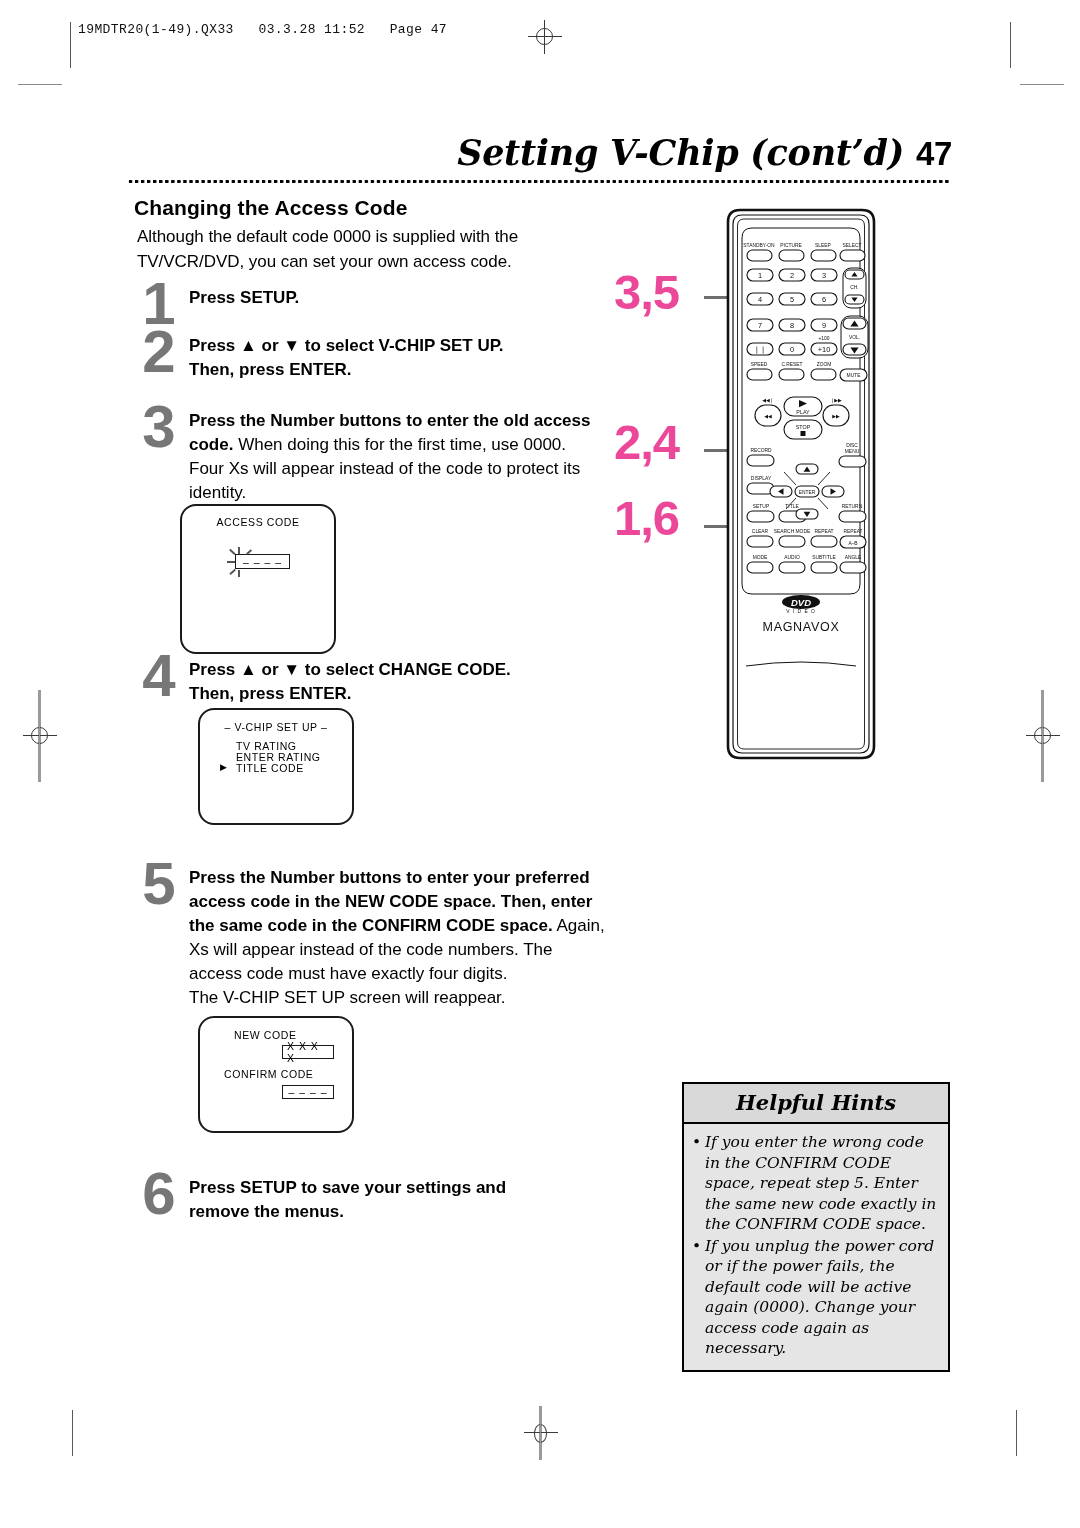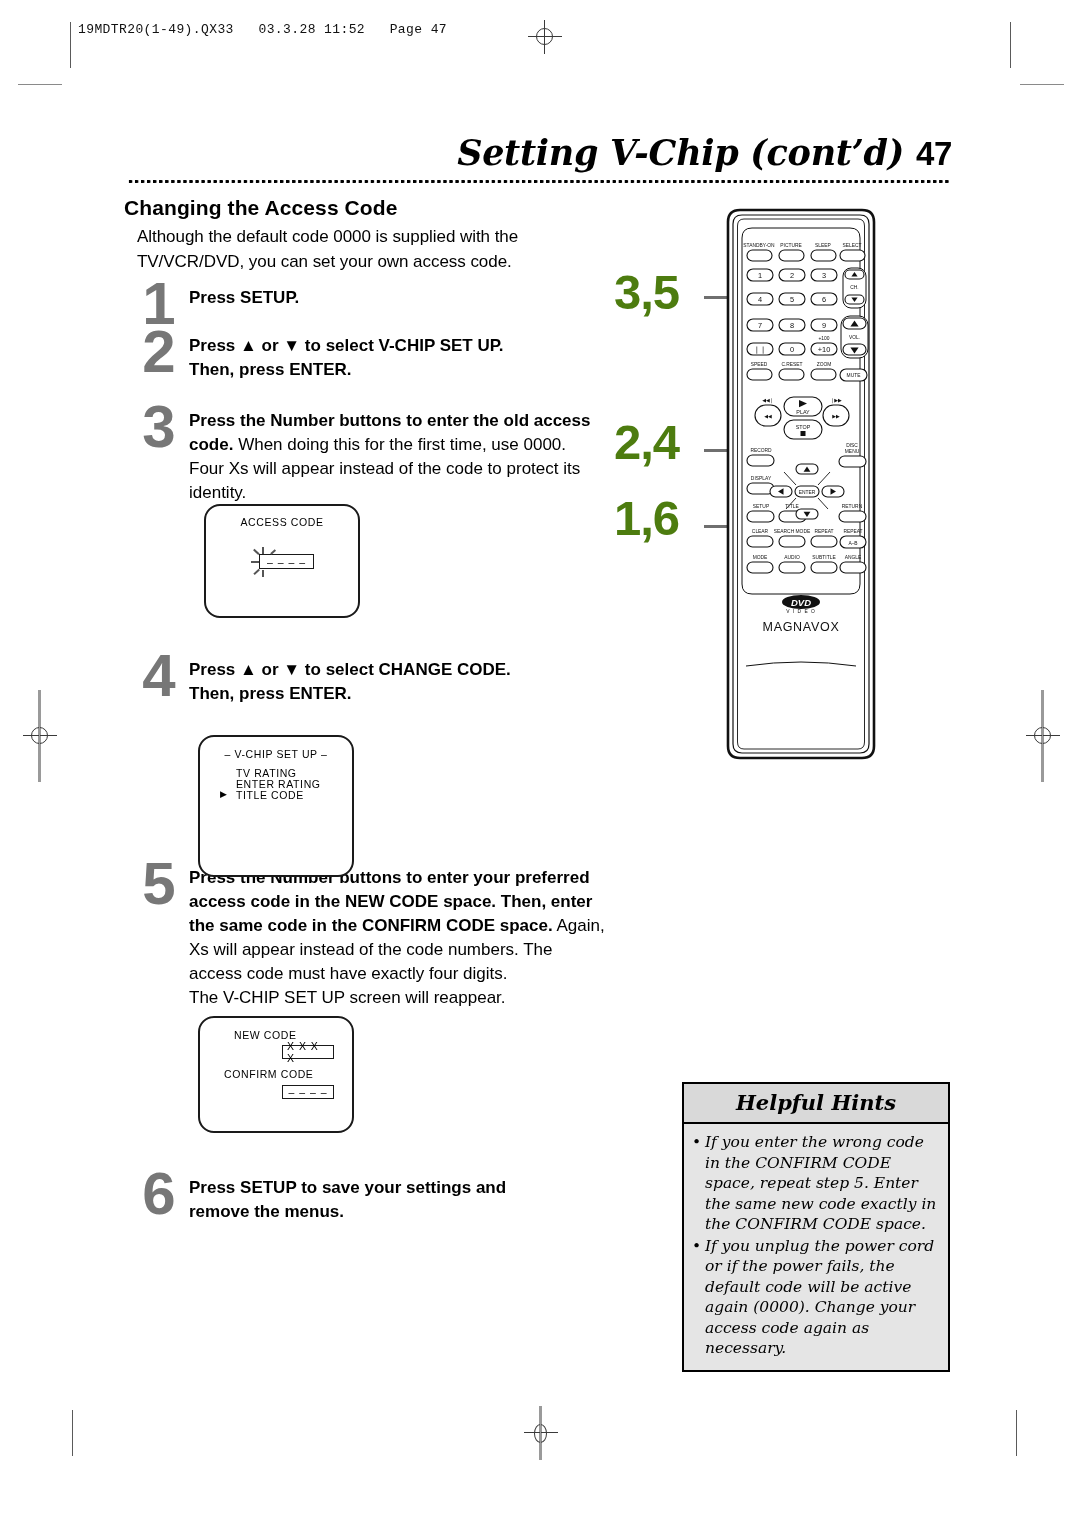--- a/index.html
+++ b/index.html
@@ -25,21 +25,21 @@
   .pgtitle{position:absolute;right:128px;top:132px;font-family:"DejaVu Serif",serif;
            font-style:italic;font-weight:bold;font-size:35px;letter-spacing:-.3px;
            white-space:nowrap;margin-left:39px;}
   .pgtitle .num{font-style:normal;font-family:"Liberation Sans",sans-serif;
            font-weight:bold;font-size:33px;}
   .dotrule{position:absolute;left:128px;top:179px;width:822px;height:5px;
       background-image:radial-gradient(circle at 2.5px 2.5px, #000 1.65px, rgba(0,0,0,0) 1.9px);
       background-size:6.05px 5px;}
 
   
-  .sect-h{position:absolute;left:124px;top:196px;font-size:21px;font-weight:bold;
+  .sect-h{position:absolute;left:134px;top:196px;font-size:21px;font-weight:bold;
           letter-spacing:.1px;}
   .intro{position:absolute;left:137px;top:224px;width:420px;font-size:17px;
          line-height:25px;letter-spacing:-.05px;}
 
   .step{position:absolute;}
   .step .digit{position:absolute;left:0;top:-12px;width:44px;text-align:center;
       font-size:60px;font-weight:bold;color:#777;line-height:1;
       font-family:"Liberation Sans",sans-serif;}
   .step .txt{position:absolute;left:52px;top:0;font-size:17px;line-height:24px;}
   .step .txt b{font-weight:bold;}
@@ -49,21 +49,21 @@
          box-sizing:border-box;}
   .tv-cap{position:absolute;font-size:10.5px;letter-spacing:.6px;white-space:nowrap;
           font-family:"Liberation Sans",sans-serif;text-align:right;}
   .codefield{position:absolute;border:1.5px solid #1a1a1a;box-sizing:border-box;
       display:flex;align-items:center;justify-content:space-around;
       font-size:10.5px;letter-spacing:1px;padding:0 4px;background:#fff;}
   .cursor-b{position:absolute;}
   .cursor-b i{position:absolute;background:#555;display:block;}
 
   
-  .callout{position:absolute;font-size:49px;font-weight:bold;color:#4d7c0f;
+  .callout{position:absolute;font-size:49px;font-weight:bold;color:#ec4899;
            letter-spacing:-1px;line-height:1;white-space:nowrap;}
   .lead{position:absolute;height:3px;background:#6f6f6f;}
 
   
   .hints{position:absolute;left:682px;top:1082px;width:268px;border:2px solid #000;
          box-sizing:border-box;background:#e5e5e5;}
   .hints-hd{background:#d9d9d9;border-bottom:2px solid #000;text-align:center;
       font-family:"DejaVu Serif",serif;font-style:italic;font-weight:bold;
       font-size:21px;padding:6px 0 7px;}
   .hints-bd{padding:8px 10px 10px 8px;}
@@ -150,34 +150,34 @@
 </div>
 <div class="step" style="left:137px;top:866px;width:470px;">
   <div class="digit">5</div>
   <div class="txt" style="width:418px;"><b>Press the Number buttons to enter your preferred access code in the NEW CODE space. Then, enter the same code in the CONFIRM CODE space.</b> Again, Xs will appear instead of the code numbers. The access code must have exactly four digits.<br>The V-CHIP SET UP screen will reappear.</div>
 </div>
 <div class="step" style="left:137px;top:1176px;width:430px;">
   <div class="digit">6</div>
   <div class="txt"><b>Press SETUP to save your settings and remove the menus.</b></div>
 </div>
 
-<div class="tvbox" style="left:204px;top:504px;width:156px;height:114px;">
+<div class="tvbox" style="left:180px;top:504px;width:156px;height:150px;">
   <div class="tv-cap" style="left:0;right:0;top:10px;text-align:center;">ACCESS CODE</div>
   <div class="codefield" style="left:53px;top:48px;width:55px;height:15px;">– – – –</div>
   <div class="cursor-b" style="left:45px;top:41px;width:24px;height:30px;">
     <i style="left:11px;top:0;width:1.6px;height:7px;"></i>
     <i style="left:11px;top:23px;width:1.6px;height:7px;"></i>
     <i style="left:0;top:14px;width:8px;height:1.6px;"></i>
     <i style="left:2px;top:4px;width:7px;height:1.6px;transform:rotate(42deg);"></i>
     <i style="left:2px;top:24px;width:7px;height:1.6px;transform:rotate(-42deg);"></i>
     <i style="left:19px;top:4px;width:6px;height:1.6px;transform:rotate(-42deg);"></i>
   </div>
 </div>
 
-<div class="tvbox" style="left:198px;top:735px;width:156px;height:142px;">
+<div class="tvbox" style="left:198px;top:708px;width:156px;height:117px;">
   <div class="tv-cap" style="left:0;right:0;top:11px;text-align:center;">– V-CHIP SET UP –</div>
   <div style="position:absolute;left:20px;top:30px;">
     <div style="position:relative;height:11px;">
       <span class="tv-cap" style="left:16px;top:0;">TV RATING</span>
     </div>
     <div style="position:relative;height:11px;">
       <span class="tv-cap" style="left:16px;top:0;">ENTER RATING</span>
     </div>
     <div style="position:relative;height:11px;">
       <span class="tv-cap" style="left:0;top:0;font-size:9px;">▶</span>

